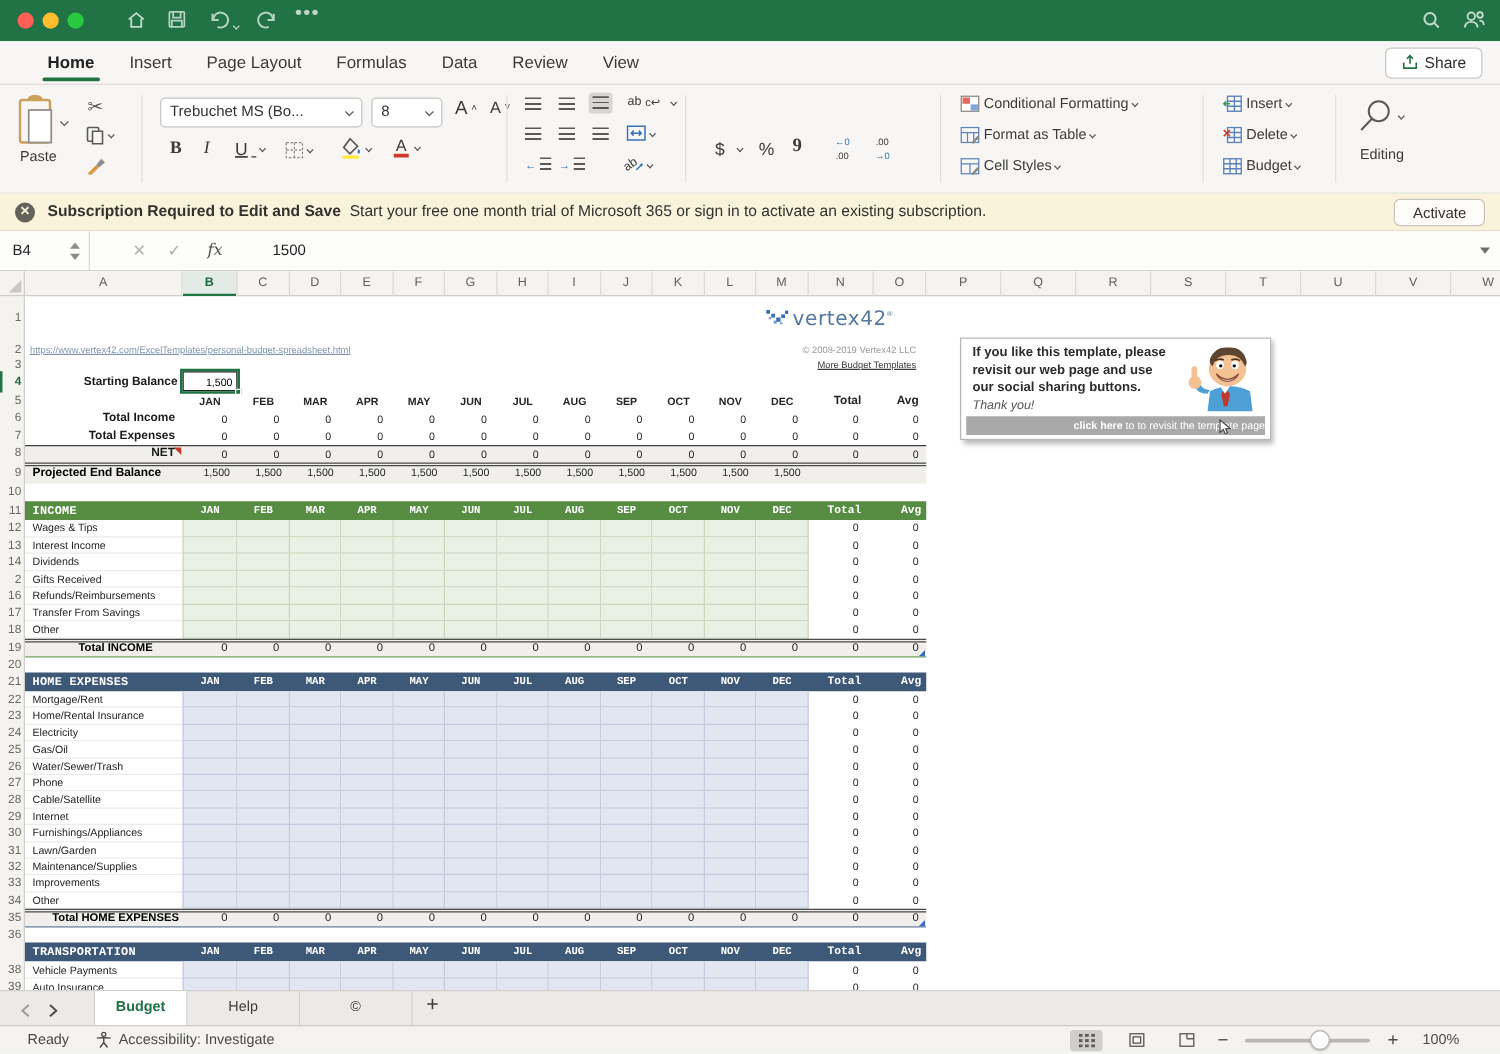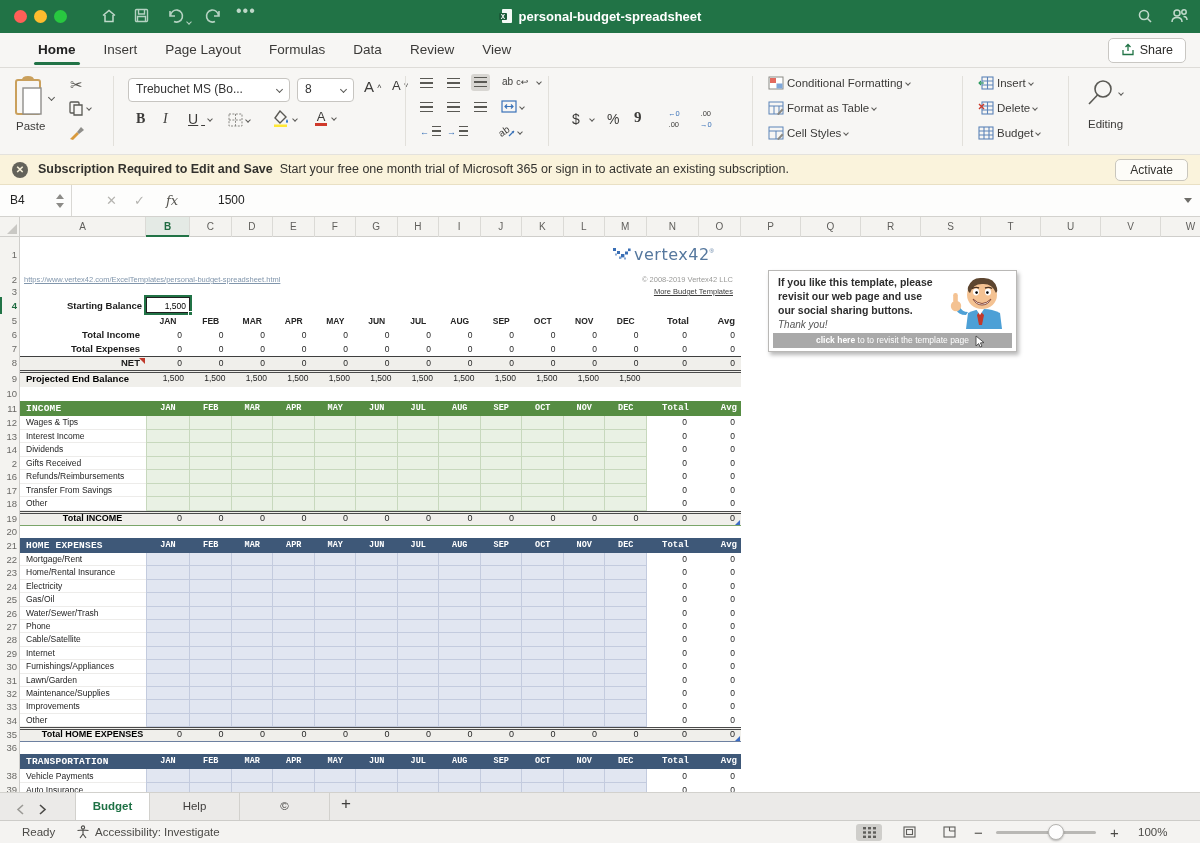--- a/index.html
+++ b/index.html
@@ -52,21 +52,21 @@
   .mheader { position:absolute; font-size:8.5px; font-weight:700; color:#262626; text-align:center; }
   .slabel { position:absolute; font-size:9.5px; font-weight:700; color:#1b1b1b; text-align:right; }
   .itemlabel { position:absolute; font-size:8.5px; color:#242424; text-align:left; padding-left:6px; border-bottom:1px solid #edecea; white-space:nowrap; overflow:hidden; }
   .sechead { position:absolute; color:#fff;font-family:Liberation Mono, monospace; }
   .sechead .nm { position:absolute; left:6px; font-weight:700; font-size:9.5px; letter-spacing:.2px; }
   .mcell { position:absolute; }
   
   #adbox { position:absolute; left:768px; top:33px; width:249px; height:82px; background:#fff; border:1px solid #b9b8b6; box-shadow:2px 3px 4px rgba(0,0,0,.28); }
   #adbox .l { position:absolute; left:9px; font-size:10.5px; font-weight:700; color:#2d2d2d; white-space:nowrap; }
   #ad-thanks { position:absolute; left:9px; top:48px; font-size:10px; font-style:italic; color:#555; }
-  #ad-btn { position:absolute; left:4px; right:4px; bottom:3px; height:15px; background:#a9a9a9; color:#fff; font-size:8.5px; text-align:center; line-height:15px; }
+  #ad-btn { position:absolute; left:4px; right:4px; bottom:3px; height:15px; background:#a9a9a9; color:#fff; font-size:8.5px; text-align:right; line-height:15px; }
   #ad-btn b { font-weight:700; }
   
   #sheettabs { position:absolute; left:0; top:792px; width:1200px; height:28px; background:#ebeae8; border-top:1px solid #d2d1cd; }
   .stab { position:absolute; top:0; height:28px; text-align:center; font-size:11.5px; color:#3e3d3b; line-height:27px; border-right:1px solid #d2d1cd; }
   .stab.active { background:#fff; color:#1e7145; font-weight:700; border-left:1px solid #d2d1cd; }
   
   #statusbar { position:absolute; left:0; top:820px; width:1200px; height:23px; background:#f4f3f1; border-top:1px solid #cdccc9; font-size:11.5px; color:#4b4a47; }
   .view-ic { position:absolute; top:3px; width:26px; height:17px; border-radius:3px; text-align:center; }
   .view-ic.active { background:#cfcecb; }
   #zoom-track { position:absolute; top:10px; left:996px; width:100px; height:3px; background:#b9b8b5; border-radius:2px; }
@@ -91,27 +91,20 @@
   <span class="tbar-ic" style="left:166px">
     <svg width="18" height="17" viewBox="0 0 18 17" fill="none" stroke="#cfe3d8" stroke-width="1.6">
         <path d="M4 4 V9 H9 M4.5 9 A6 6 0 1 1 8 14.5"></path>
       </svg></span>
   <span class="tbar-ic" style="left:187px;top:12px"><span class="chev sm" style="border-color:#cfe3d8"></span></span>
   <span class="tbar-ic" style="left:205px">
     <svg width="18" height="17" viewBox="0 0 18 17" fill="none" stroke="#cfe3d8" stroke-width="1.6">
         <path d="M14 4 V9 H9 M13.5 9 A6 6 0 1 0 10 14.5"></path>
       </svg></span>
   <span class="tbar-ic" style="left:236px;top:2px;font-size:16px;letter-spacing:1px">•••</span>
-  <div id="doc-title">
-    <svg width="14" height="16" viewBox="0 0 14 16">
-        <rect x="3" y="1" width="10" height="14" rx="1" fill="#f3faf5"></rect>
-        <rect x="0" y="5" width="8" height="7" rx="1" fill="#1a5c38"></rect>
-        <text x="4" y="10.8" font-size="6.5" fill="#fff" text-anchor="middle" font-weight="bold">X</text>
-      </svg><span>personal-budget-spreadsheet</span>
-  </div>
   <span class="tbar-ic" style="left:1136px">
     <svg width="18" height="18" viewBox="0 0 18 18" fill="none" stroke="#dcebe2" stroke-width="1.6">
         <circle cx="8" cy="8" r="4.5"></circle>
         <path d="M11.5 11.5 L15 15"></path>
       </svg></span>
   <span class="tbar-ic" style="left:1170px">
     <svg width="19" height="18" viewBox="0 0 19 18" fill="none" stroke="#dcebe2" stroke-width="1.5">
         <circle cx="7" cy="6" r="3"></circle>
         <path d="M2 15 Q2 10.5 7 10.5 Q12 10.5 12 15"></path>
         <circle cx="14" cy="5" r="2.2"></circle>

